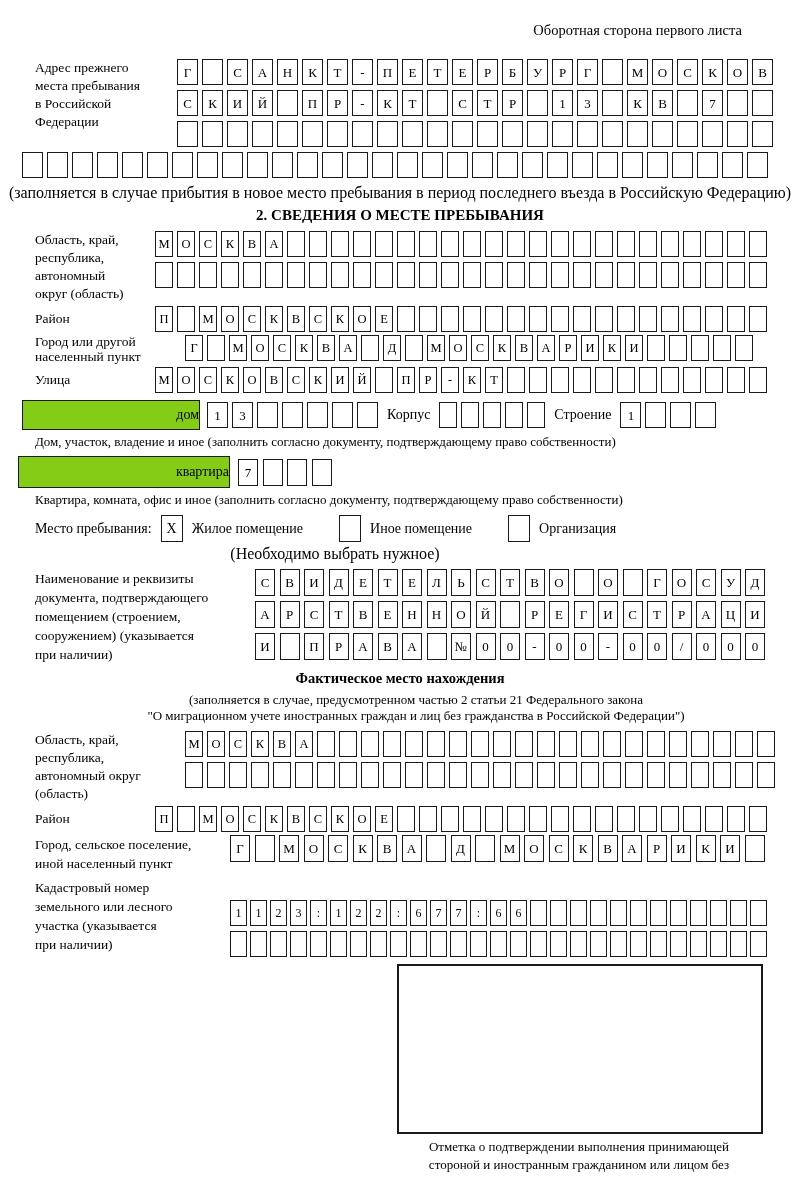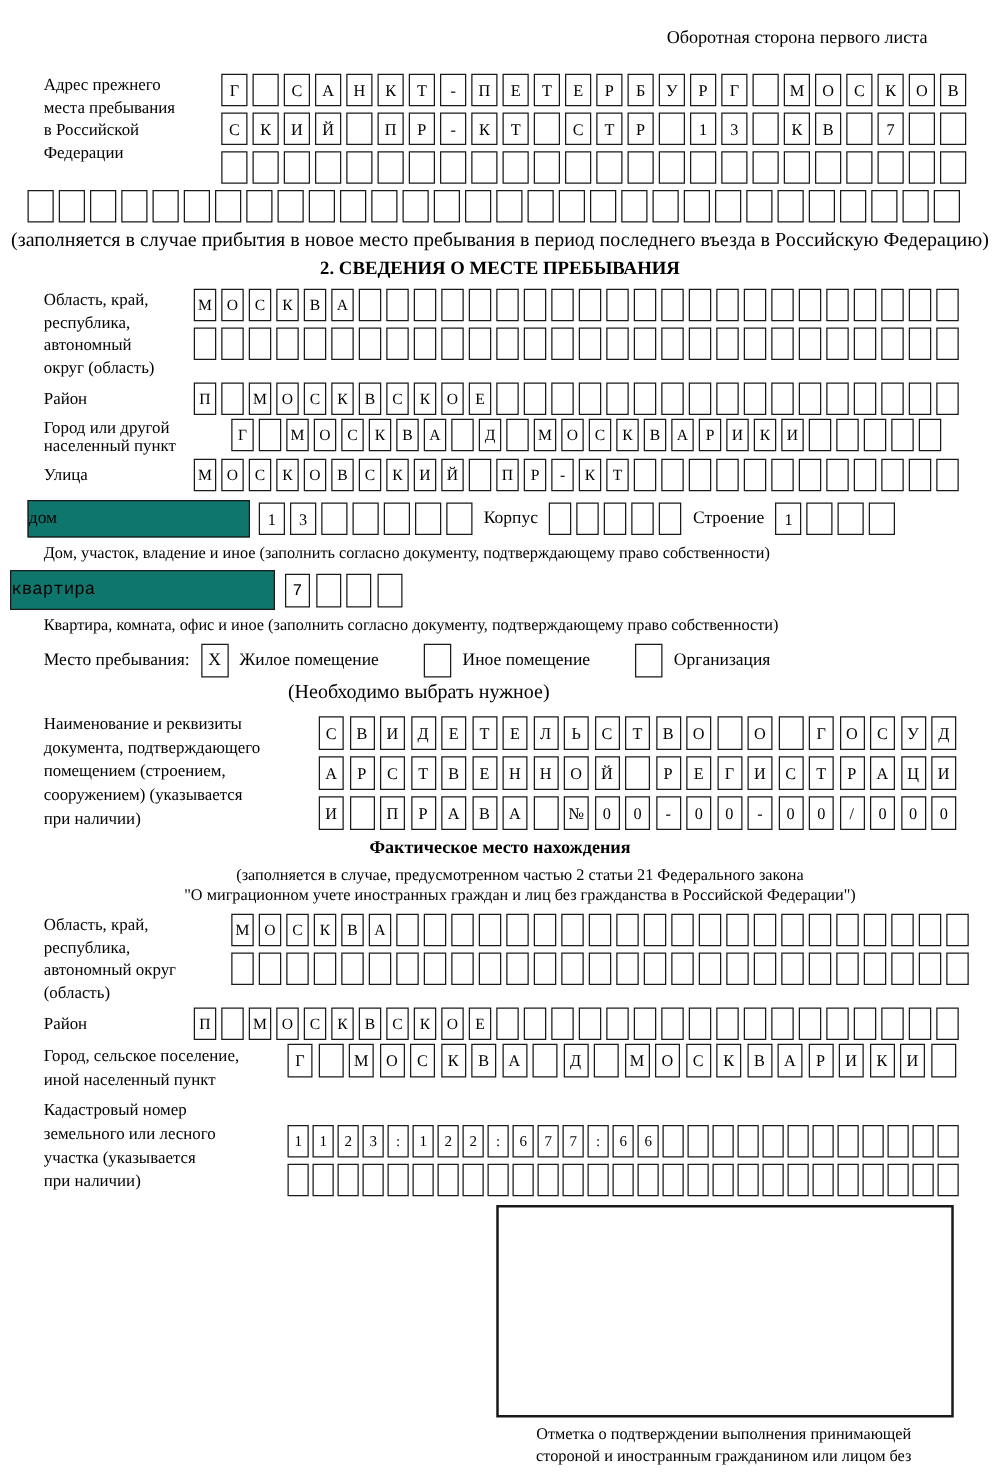--- a/index.html
+++ b/index.html
@@ -39,37 +39,37 @@
   .fullrow{margin-left:22px;margin-top:5px;}
   .note{font-size:16px;text-align:center;margin-top:6px;}
   .sec-title{font-weight:bold;font-size:15px;text-align:center;margin-top:5px;}
 
   .s2row{margin-left:35px;margin-top:3px;}
   .region-block{margin-top:7px;}
 
   .house-row{display:flex;align-items:center;margin-left:22px;margin-top:7px;gap:7px;}
   .named-box{
     border:1.8px solid #1a1a1a;box-sizing:border-box;display:flex;
-    align-items:center;justify-content:flex-start;font-size:14px;background:#0f766e;
+    align-items:center;justify-content:flex-end;font-size:14px;background:#84cc16;
   }
   .house-box{width:178px;height:30px;}
   .apt-box{width:212px;height:32px;}
   .inline-lbl{font-size:14px;padding:0 2px;}
   .small-note{font-size:13px;margin-left:35px;margin-top:4px;}
-  .apt-row{display:flex;align-items:center;margin-left:8px;margin-top:6px;gap:8px;font-family:Liberation Mono, monospace;}
+  .apt-row{display:flex;align-items:center;margin-left:18px;margin-top:6px;gap:8px;}
 
   .stay-row{display:flex;align-items:center;margin-left:35px;margin-top:7px;font-size:14px;gap:9px;}
   .cbx{
     width:22px;height:27px;border:1.7px solid #1a1a1a;box-sizing:border-box;
     display:inline-flex;align-items:center;justify-content:center;font-size:14px;flex:0 0 auto;
   }
   .stay-gap{width:18px;}
   .stay-note{font-size:16px;width:670px;text-align:center;margin-top:3px;}
 
-  .doc-block{margin-left:35px;margin-top:6px;align-items:flex-end;}
+  .doc-block{margin-left:35px;margin-top:6px;}
   .fact-title{font-weight:bold;font-size:14.5px;text-align:center;margin-top:6px;}
   .fact-note{font-size:13px;text-align:center;line-height:16px;margin-top:5px;padding-left:32px;}
 
   .stamp-wrap{margin-left:397px;margin-top:7px;}
   .stamp-box{width:366px;height:170px;border:2px solid #1a1a1a;box-sizing:border-box;background:#fff;}
   .stamp-caption{width:380px;margin-left:-8px;text-align:center;font-size:13px;line-height:18px;margin-top:4px;}
 </style>
 </head>
 <body>
 

